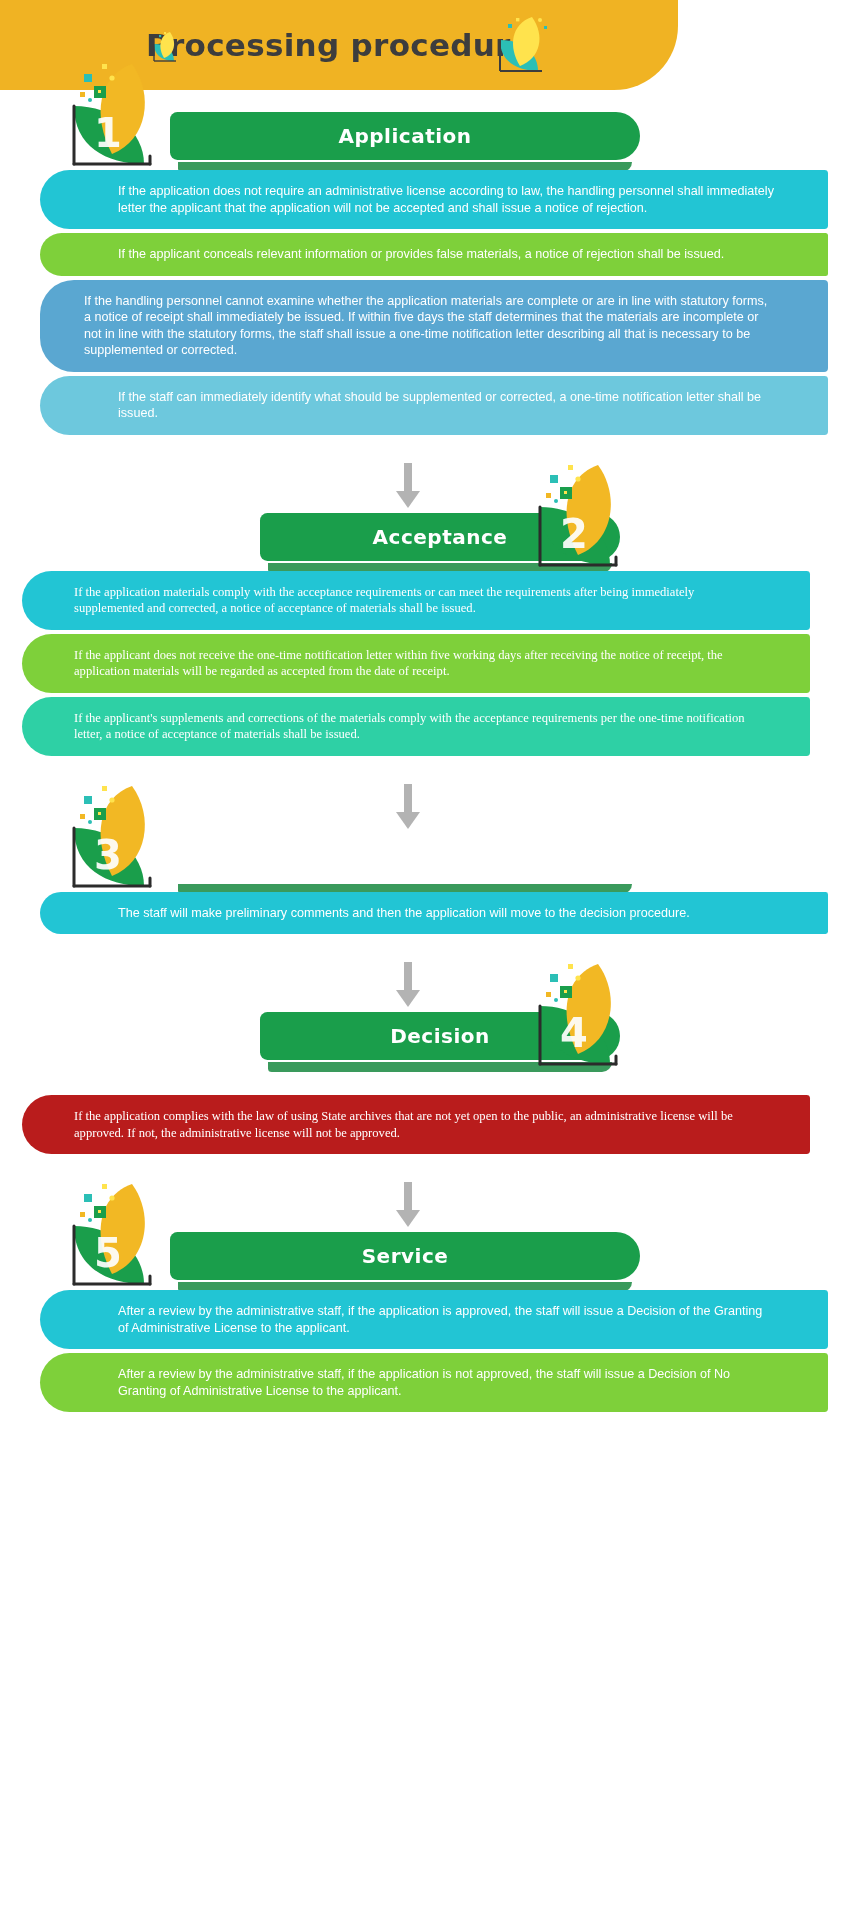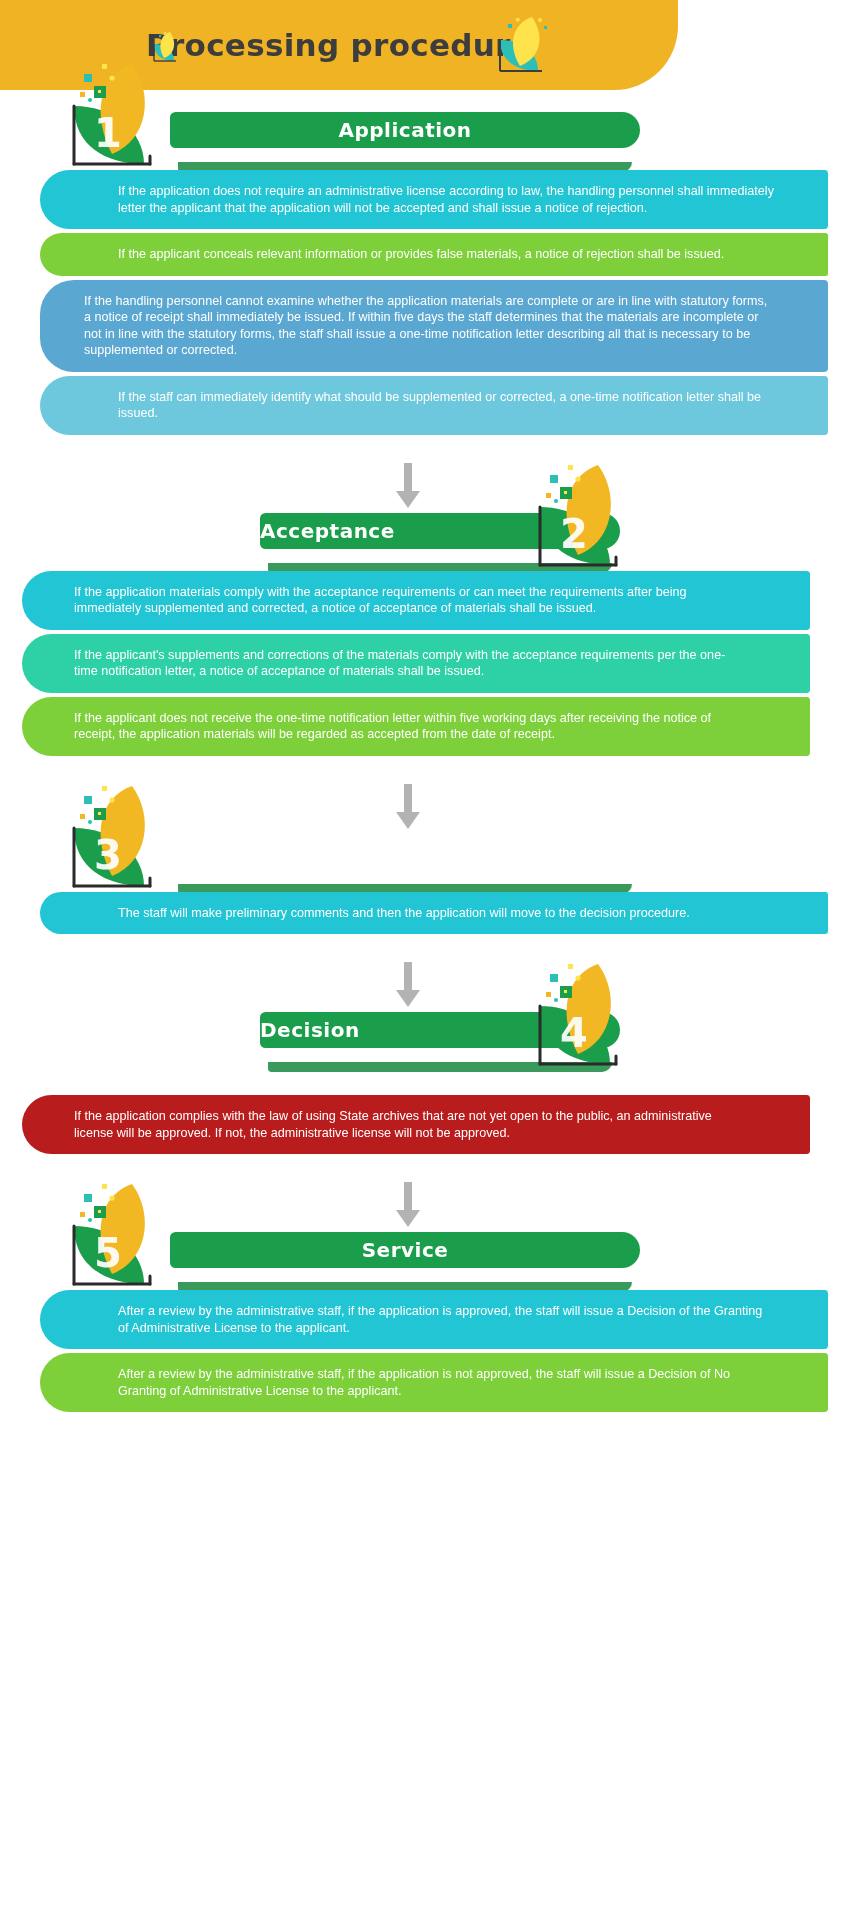--- a/index.html
+++ b/index.html
@@ -23,30 +23,30 @@
     font-size: 31px; font-weight: bold; color: #3d3d3d;
     letter-spacing: .3px; line-height: 1;
     font-family: "DejaVu Sans", sans-serif;
   }
   .banner-leaf-left { position:absolute; left:150px; top:30px; width:34px; height:34px;}
   .banner-leaf-right { position:absolute; right:122px; top:14px; width:62px; height:62px;}
 
   
   .step-head { position: relative; height: 58px; }
   .head-bar {
-    position: absolute; height: 36px;
+    position: absolute; height: 48px;
     background: #1a9e4b;
     border-top-left-radius: 8px;
     border-top-right-radius: 26px;
     border-bottom-right-radius: 26px;
     border-bottom-left-radius: 8px;
     display: flex; align-items: center;
   }
   .head-bar.left  { left: 170px; right: 210px; justify-content: center; }
-  .head-bar.right { left: 260px; right: 230px; }
+  .head-bar.right { left: 260px; right: 230px; justify-content: center; }
   .head-shadow {
     position:absolute; height:10px; background:#17883f; opacity:.85;
     bottom:-2px; border-bottom-left-radius:10px; border-bottom-right-radius:26px;
   }
   .head-title {
     color:#ffffff; font-size: 20px; font-weight: bold; letter-spacing:.5px;
     font-family: "DejaVu Sans", sans-serif; position: relative; z-index: 3;
   }
 
   
@@ -69,20 +69,21 @@
     line-height: 16.5px;
     padding: 13px 52px 13px 78px;
     border-top-right-radius: 30px;
     border-bottom-right-radius: 30px;
     border-top-left-radius: 30px;
     border-bottom-left-radius: 30px;
     margin-bottom: 4px;
   }
   .blk.r {
     padding: 13px 64px 13px 52px;
+    font-family: Liberation Serif, serif;
   }
   .blk p { margin:0; }
 
   
   .arrow { position: absolute; width: 26px; }
   .arrow svg { display:block; }
 </style>
 </head>
 <body>
 
@@ -183,25 +184,25 @@
     <circle cx="50" cy="18" r="2.6" fill="#ffe34d"></circle>
     <circle cx="28" cy="40" r="2" fill="#2bbfb6"></circle>
   </svg>
             <span class="badge-num">2</span>
           </div>
         </div>
         <div class="blocks">
           <div class="blk r" style="background: rgb(34, 197, 212); margin-left: 22px; margin-right: 40px; border-radius: 34px 4px 4px 34px;">
             <p>If the application materials comply with the acceptance requirements or can meet the requirements after being immediately supplemented and corrected, a notice of acceptance of materials shall be issued.</p>
           </div>
+          <div class="blk r" style="background: rgb(126, 208, 58); margin-left: 22px; margin-right: 40px; border-radius: 34px 4px 4px 34px;">
+            <p>If the applicant does not receive the one-time notification letter within five working days after receiving the notice of receipt, the application materials will be regarded as accepted from the date of receipt.</p>
+          </div>
           <div class="blk r" style="background: rgb(46, 208, 165); margin-left: 22px; margin-right: 40px; border-radius: 34px 4px 4px 34px;">
             <p>If the applicant's supplements and corrections of the materials comply with the acceptance requirements per the one-time notification letter, a notice of acceptance of materials shall be issued.</p>
-          </div>
-          <div class="blk r" style="background: rgb(126, 208, 58); margin-left: 22px; margin-right: 40px; border-radius: 34px 4px 4px 34px;">
-            <p>If the applicant does not receive the one-time notification letter within five working days after receiving the notice of receipt, the application materials will be regarded as accepted from the date of receipt.</p>
           </div>
         </div>
       </div>
       <div class="arrow" style="position: relative; width: 850px; height: 56px;">
         <div style="position:absolute;left:395px;top:6px;">
     <svg width="26" height="46" viewBox="0 0 26 46">
       <rect x="9" y="0" width="8" height="30" fill="#b3b3b3"></rect>
       <path d="M1 28 L25 28 L13 45 Z" fill="#b3b3b3"></path>
     </svg>
         </div>

